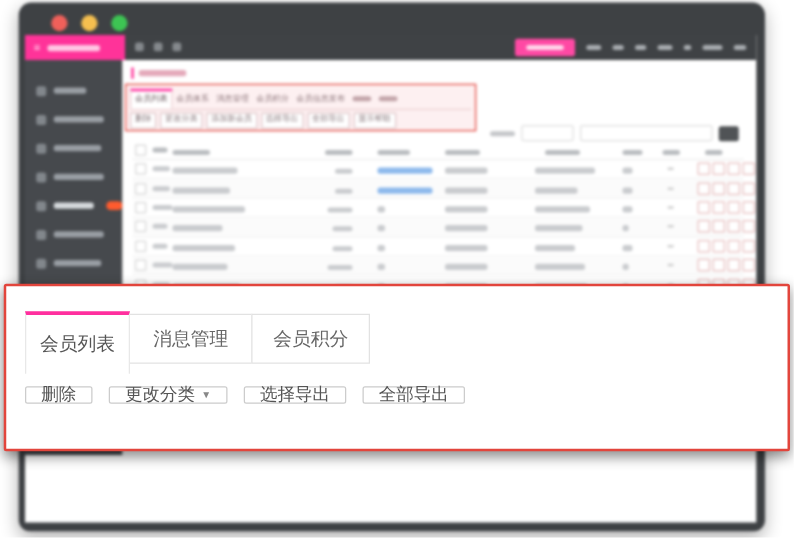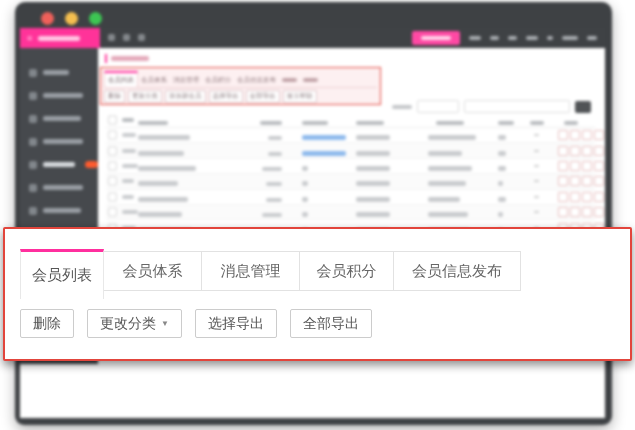--- a/index.html
+++ b/index.html
@@ -114,21 +114,21 @@
     display:flex;align-items:center;justify-content:center;white-space:nowrap;
   }
   .ov-tab.active{
     height:50px;margin-top:0;margin-left:0;
     border:1px solid #e8e8e8;border-top:3px solid #ff2f9e;border-bottom:none;
     color:#555;z-index:2;position:relative;background:#fff;
   }
   .w1{width:84px;} .w2{width:99px;} .w3{width:99px;} .w4{width:95px;} .w5{width:128px;}
   .ov-btns{position:absolute;left:15px;top:80px;display:flex;gap:13px;}
   .ov-btn{
-    box-sizing:border-box;height:29px;padding:0 12px;background:#fff;
+    box-sizing:border-box;height:14px;padding:0 12px;background:#fff;
     border:1px solid #ccc;border-radius:2px;color:#555;font-size:14px;
     display:flex;align-items:center;gap:5px;white-space:nowrap;
   }
   .caret{font-size:8px;color:#888;line-height:1;}
 </style>
 </head>
 <body>
 
 <div class="window">
   <div class="titlebar">
@@ -382,24 +382,22 @@
           </div>
         </div>
       </div>
     </div>
   </div>
 </div>
 
 <div class="overlay">
   <div class="ov-tabs">
     <div class="ov-tab active w1">会员列表</div>
-    <div class="ov-tab w2">会员体系</div>
     <div class="ov-tab w3">消息管理</div>
     <div class="ov-tab w4">会员积分</div>
-    <div class="ov-tab w5">会员信息发布</div>
   </div>
   <div class="ov-btns">
     <div class="ov-btn">
         <span>删除</span>
       </div>
     <div class="ov-btn">
         <span>更改分类</span>
         <span class="caret">▼</span>
       </div>
     <div class="ov-btn">

